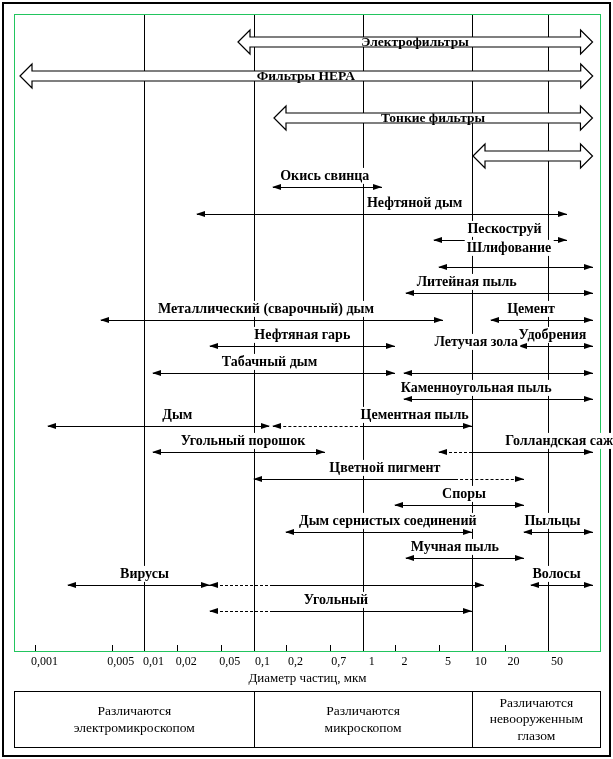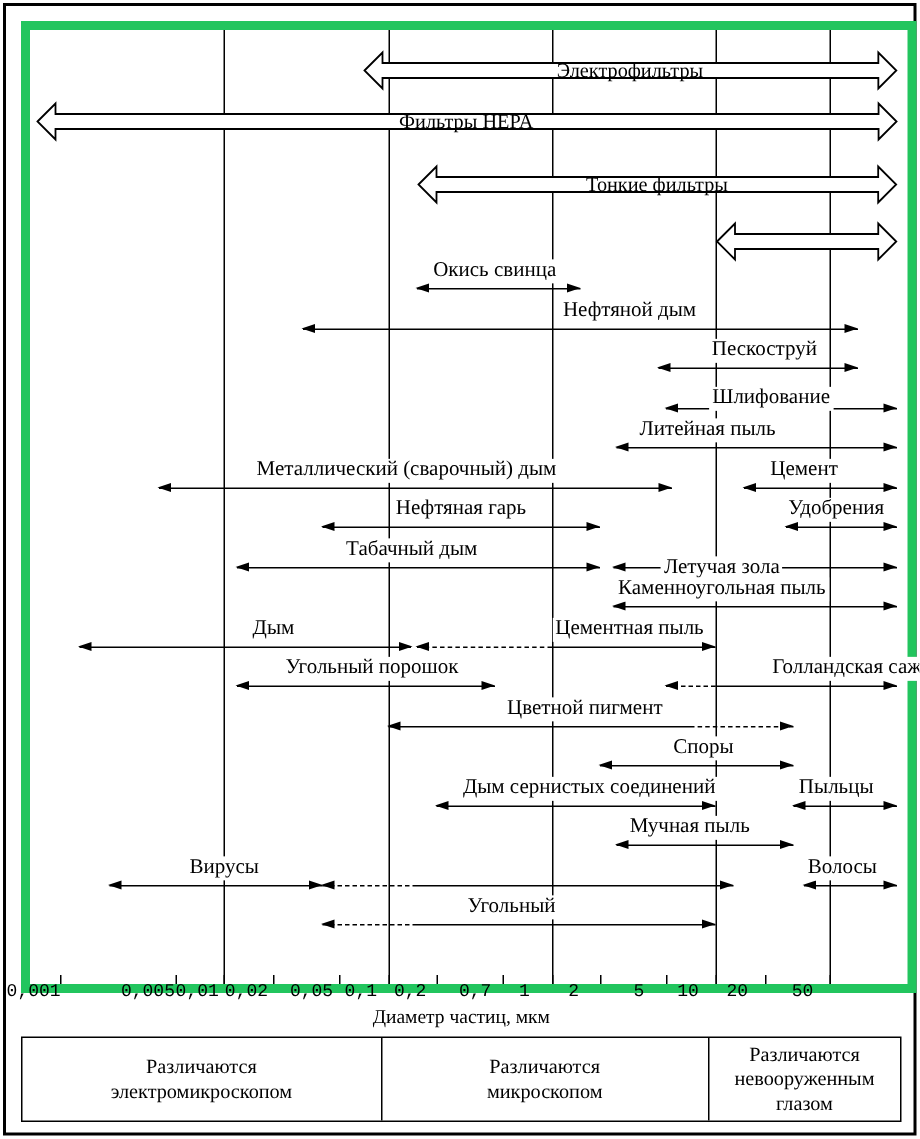--- a/index.html
+++ b/index.html
@@ -1,23 +1,23 @@
 <!DOCTYPE html>
 <html><head>
 <meta charset="utf-8">
 <title>Диаметр частиц, мкм</title>
 <style>
   html,body{margin:0;padding:0;background:#fff;}
   .page{position:relative;width:613px;height:759px;background:#fff;color:#000;
         font-family:"Liberation Serif","DejaVu Serif",serif;overflow:hidden;}
   .outer-border{position:absolute;left:2px;top:2px;right:2px;bottom:2px;border:2px solid #000;pointer-events:none;}
-  #chart{position:absolute;left:14px;top:14px;width:585px;height:636px;border:6px solid #22c55e;}
+  #chart{position:absolute;left:14px;top:14px;width:585px;height:636px;border:1px solid #22c55e;font-weight:bold;}
   .gridline{position:absolute;top:0;width:0;border-left:1px solid #000;}
   .axis-tick{position:absolute;bottom:0;width:0;height:6px;border-left:1px solid #000;}
-  #axis-ticks{position:absolute;left:2px;top:654px;width:585px;height:14px;font-family:Liberation Mono, monospace;}
+  #axis-ticks{position:absolute;left:24px;top:654px;width:585px;height:14px;}
   .tick-label{position:absolute;transform:translateX(-50%);font-size:12px;white-space:nowrap;}
   .axis-title{position:absolute;left:15px;top:670px;width:585px;text-align:center;font-size:13px;}
   #zones{position:absolute;left:14px;top:691px;width:585px;height:55px;border:1px solid #000;box-sizing:content-box;}
   .zone-cell{position:absolute;top:0;height:100%;display:flex;align-items:center;justify-content:center;
              text-align:center;font-size:13.5px;line-height:1.2;box-sizing:border-box;padding:2px 8px;white-space:pre-line;}
   .block-label{position:absolute;text-align:center;font-size:13.5px;white-space:nowrap;}
   .item-label{position:absolute;transform:translate(-50%,-100%);white-space:nowrap;font-size:14px;
               background:#fff;padding:0 2px;line-height:1.15;}
   .range-line{position:absolute;height:0;}
   .ah{position:absolute;width:0;height:0;border-top:3.5px solid transparent;border-bottom:3.5px solid transparent;}
@@ -72,21 +72,21 @@
       <div class="ah ah-left" style="left: 180.527px; top: 195.9px;"></div>
       <div class="ah ah-right" style="left: 543.165px; top: 195.9px;"></div>
       <div class="item-label" style="left: 399.681px; top: 195.5px;">Нефтяной дым</div>
       <div class="range-line" style="left: 418.889px; top: 225px; width: 133.276px; border-top: 1.4px solid rgb(0, 0, 0);"></div>
       <div class="ah ah-left" style="left: 417.889px; top: 222.4px;"></div>
       <div class="ah ah-right" style="left: 543.165px; top: 222.4px;"></div>
       <div class="item-label" style="left: 489.551px; top: 222px;">Пескоструй</div>
       <div class="range-line" style="left: 423.88px; top: 251.5px; width: 154.341px; border-top: 1.4px solid rgb(0, 0, 0);"></div>
       <div class="ah ah-left" style="left: 422.88px; top: 248.9px;"></div>
       <div class="ah ah-right" style="left: 569.221px; top: 248.9px;"></div>
-      <div class="item-label" style="left: 494.066px; top: 254px; text-align: right;">Шлифование</div>
+      <div class="item-label" style="left: 494.066px; top: 241px; text-align: right;">Шлифование</div>
       <div class="range-line" style="left: 391.044px; top: 278px; width: 187.177px; border-top: 1.4px solid rgb(0, 0, 0);"></div>
       <div class="ah ah-left" style="left: 390.044px; top: 275.4px;"></div>
       <div class="ah ah-right" style="left: 569.221px; top: 275.4px;"></div>
       <div class="item-label" style="left: 451.724px; top: 275px;">Литейная пыль</div>
       <div class="range-line" style="left: 86.0778px; top: 304.5px; width: 342.317px; border-top: 1.4px solid rgb(0, 0, 0);"></div>
       <div class="ah ah-left" style="left: 85.0778px; top: 301.9px;"></div>
       <div class="ah ah-right" style="left: 419.395px; top: 301.9px;"></div>
       <div class="item-label" style="left: 250.99px; top: 301.5px;">Металлический (сварочный) дым</div>
       <div class="range-line" style="left: 475.923px; top: 304.5px; width: 102.298px; border-top: 1.4px solid rgb(0, 0, 0);"></div>
       <div class="ah ah-left" style="left: 474.923px; top: 301.9px;"></div>
@@ -100,21 +100,21 @@
       <div class="ah ah-left" style="left: 502.767px; top: 328.4px;"></div>
       <div class="ah ah-right" style="left: 569.221px; top: 328.4px;"></div>
       <div class="item-label" style="left: 537.472px; top: 328px;">Удобрения</div>
       <div class="range-line" style="left: 138.121px; top: 357.5px; width: 242.353px; border-top: 1.4px solid rgb(0, 0, 0);"></div>
       <div class="ah ah-left" style="left: 137.121px; top: 354.9px;"></div>
       <div class="ah ah-right" style="left: 371.474px; top: 354.9px;"></div>
       <div class="item-label" style="left: 254.5px; top: 354.5px;">Табачный дым</div>
       <div class="range-line" style="left: 389.111px; top: 357.5px; width: 189.111px; border-top: 1.4px solid rgb(0, 0, 0);"></div>
       <div class="ah ah-left" style="left: 388.111px; top: 354.9px;"></div>
       <div class="ah ah-right" style="left: 569.221px; top: 354.9px;"></div>
-      <div class="item-label" style="left: 461.23px; top: 367px;">Летучая зола</div>
+      <div class="item-label" style="left: 461.23px; top: 335px;">Летучая зола</div>
       <div class="range-line" style="left: 389.111px; top: 384px; width: 189.111px; border-top: 1.4px solid rgb(0, 0, 0);"></div>
       <div class="ah ah-left" style="left: 388.111px; top: 381.4px;"></div>
       <div class="ah ah-right" style="left: 569.221px; top: 381.4px;"></div>
       <div class="item-label" style="left: 461.23px; top: 381px; text-align: right;">Каменноугольная пыль</div>
       <div class="range-line" style="left: 32.8355px; top: 410.5px; width: 221.665px; border-top: 1.4px solid rgb(0, 0, 0);"></div>
       <div class="ah ah-left" style="left: 31.8355px; top: 407.9px;"></div>
       <div class="ah ah-right" style="left: 245.5px; top: 407.9px;"></div>
       <div class="item-label" style="left: 162.319px; top: 407.5px;">Дым</div>
       <div class="range-line" style="left: 257.769px; top: 410.5px; width: 89.8696px; border-top: 1.4px dashed rgb(0, 0, 0);"></div>
       <div class="range-line" style="left: 347.638px; top: 410.5px; width: 109.077px; border-top: 1.4px solid rgb(0, 0, 0);"></div>

